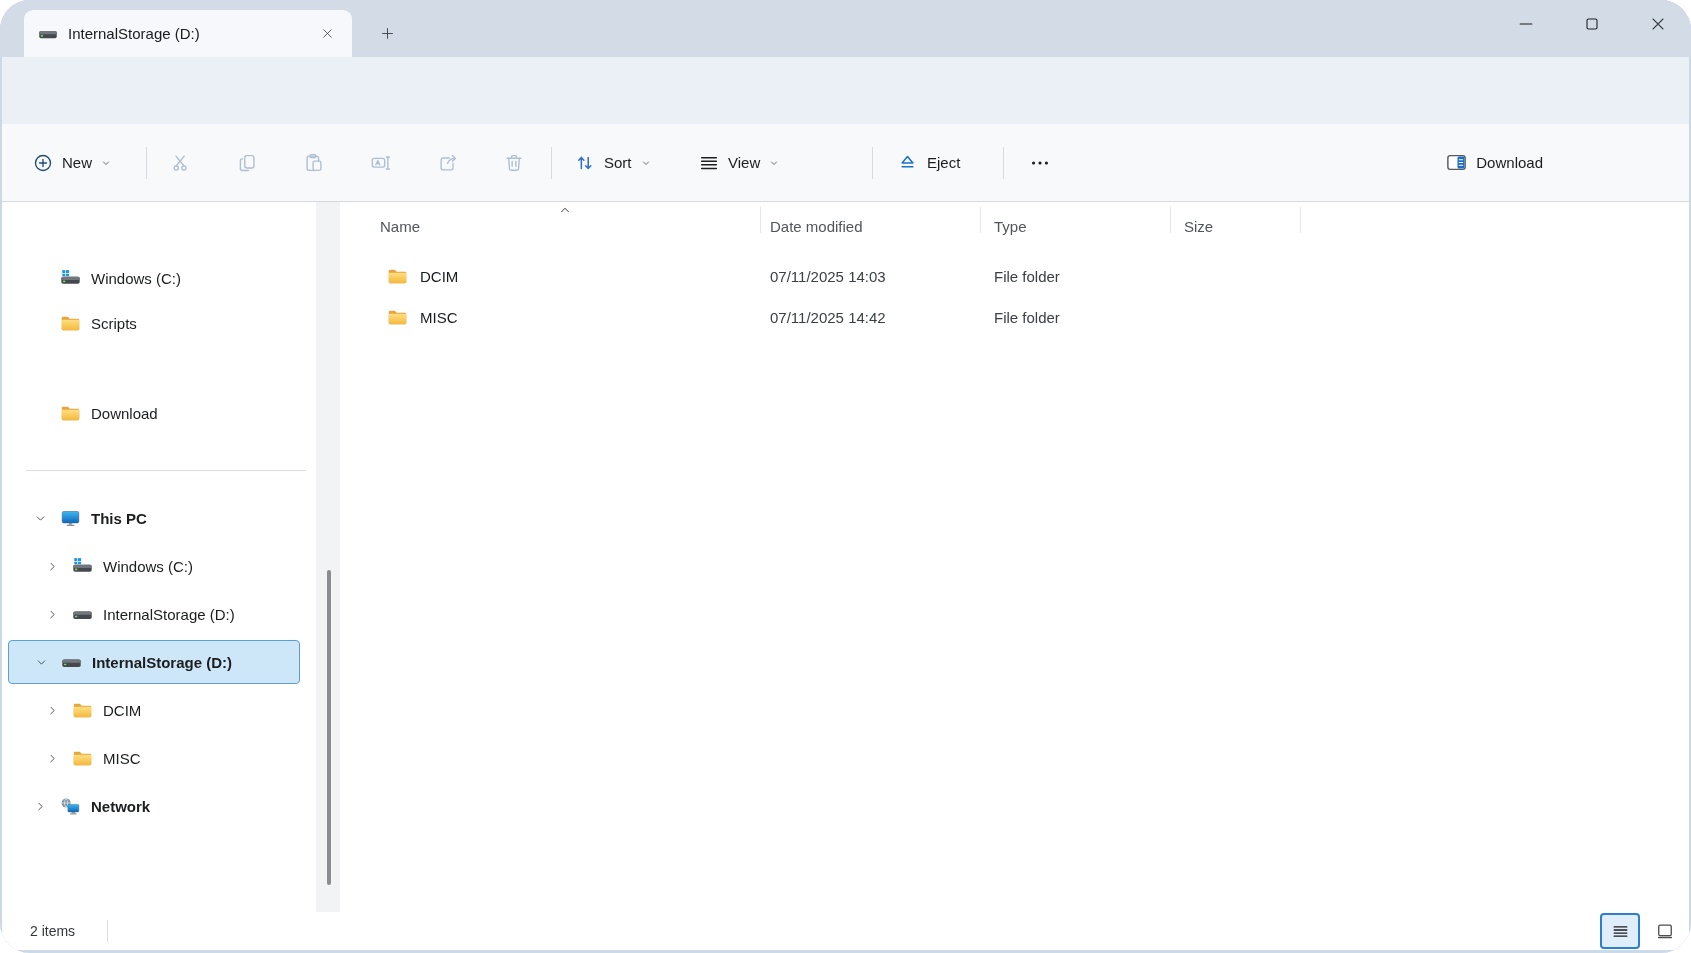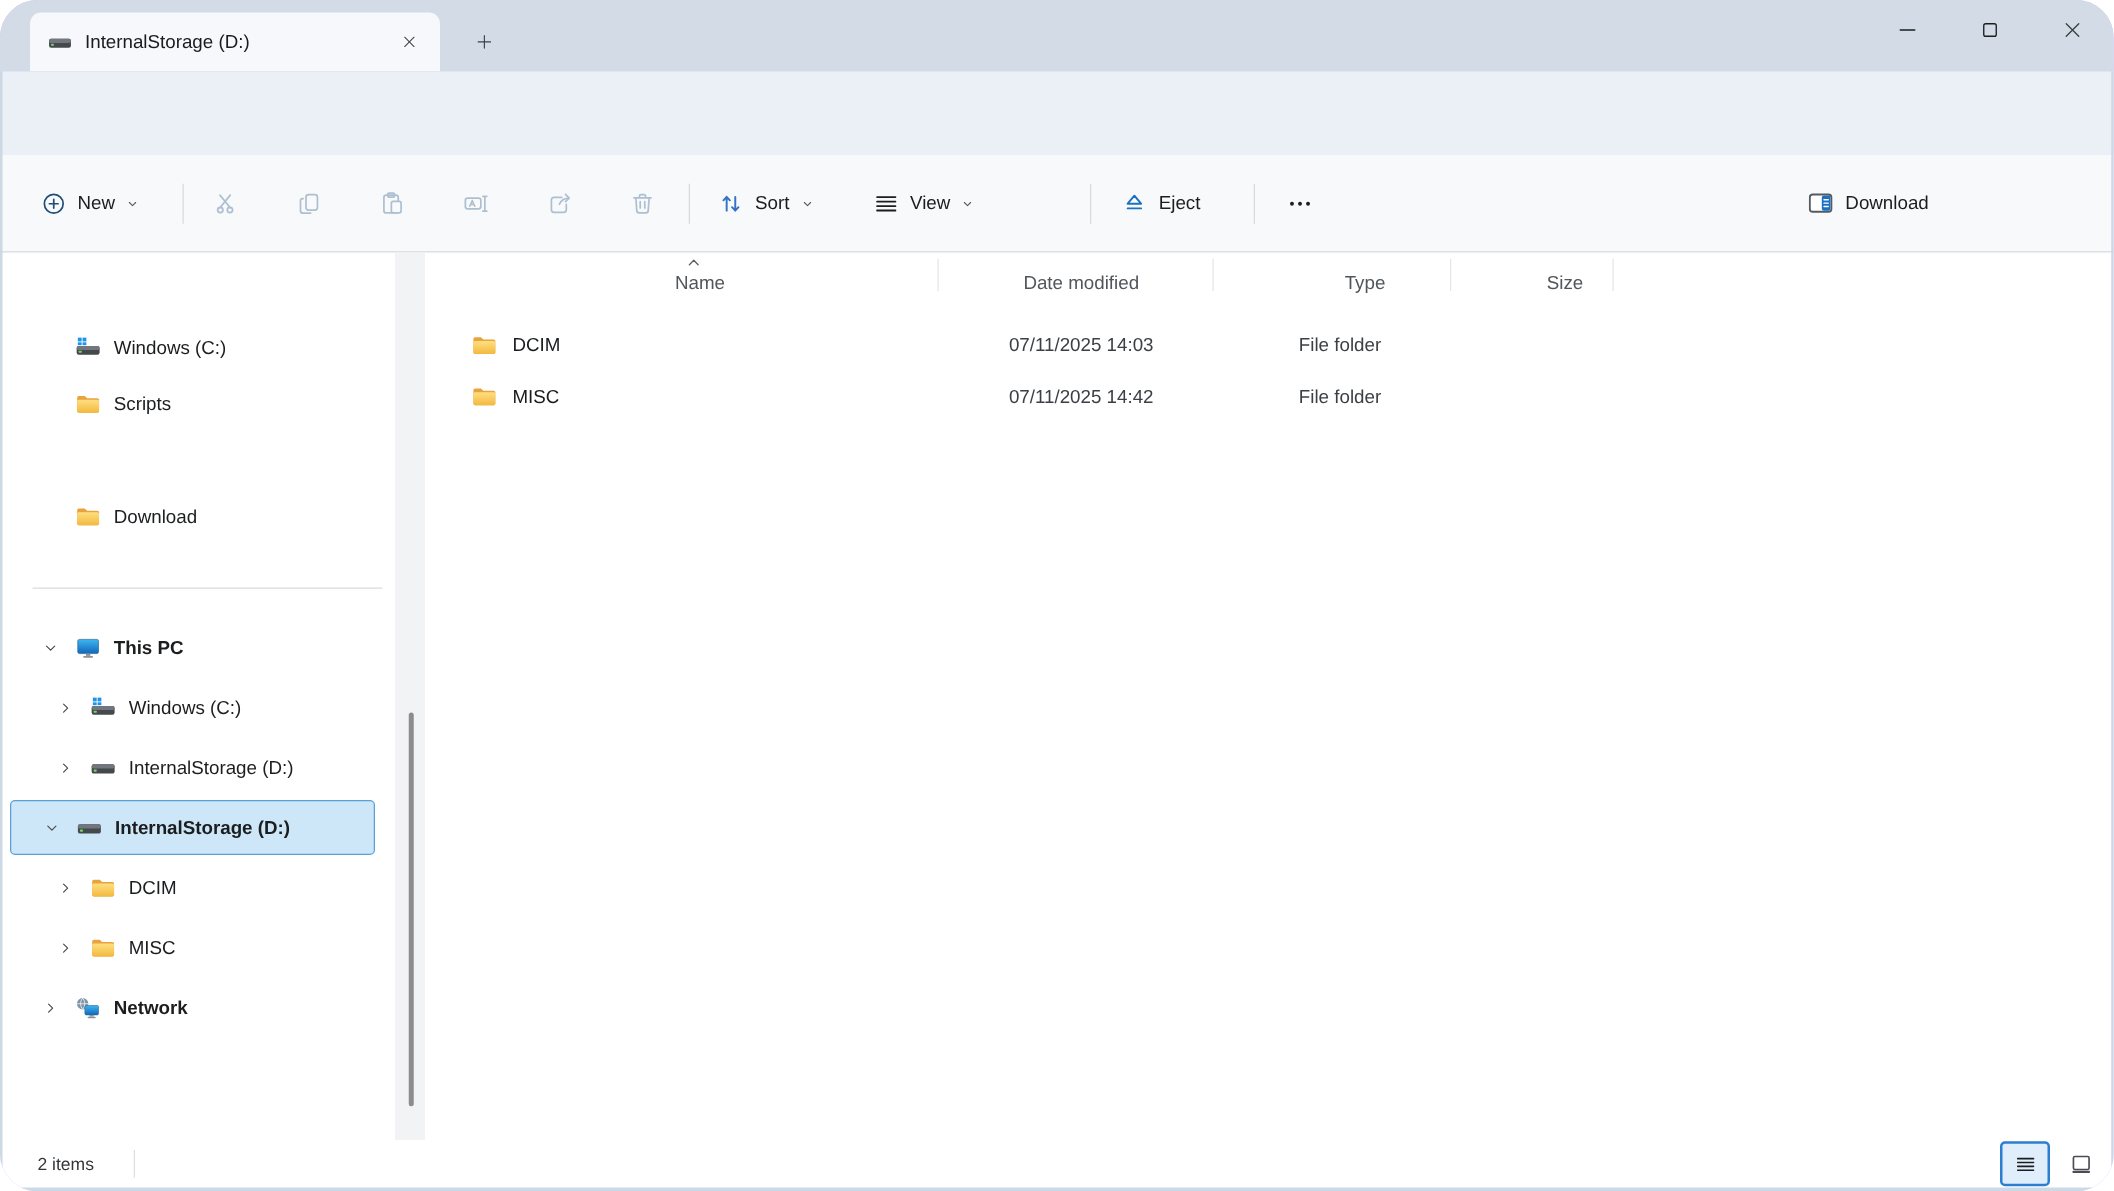--- a/index.html
+++ b/index.html
@@ -58,27 +58,27 @@
   .srow.selected { background:#cde7f8; border:1px solid #5b9fd8; height:44px; }
   .clip-label { max-width:176px; overflow:hidden; }
   .pin-glyph { position:absolute; right:8px; top:50%; transform:translateY(-50%); }
   .side-sep { position:absolute; left:26px; top:268px; width:280px; height:1px; background:#d9dcde; }
 
   
   .vtrack { position:absolute; left:316px; top:0; width:24px; height:710px; background:#f2f3f5; }
   .vthumb { position:absolute; left:11px; top:368px; width:4px; height:315px; background:#8a8d90; border-radius:2px; }
 
   
-  .filelist { position:absolute; left:332px; top:0; right:0; height:710px;text-align:center; }
+  .filelist { position:absolute; left:342px; top:0; right:0; height:710px; }
   .sort-caret { position:absolute; left:216px; top:1px; }
   .headers { position:absolute; left:0; top:6px; right:0; height:36px; display:flex; align-items:center; }
   .hcell { font-size:15px; color:#51565b; white-space:nowrap; }
   .h-name { width:418px; padding-left:38px; }
   .h-date { width:220px; padding-left:10px; }
-  .h-type { width:190px; padding-left:14px;margin-left:20px; }
+  .h-type { width:190px; padding-left:14px; }
   .h-size { width:130px; padding-left:14px; }
   .hsep { position:absolute; top:5px; width:1px; height:26px; background:#e4e6e8; }
   .frow { position:absolute; left:0; right:0; height:40px; display:flex; align-items:center; }
   .fcell { font-size:15px; white-space:nowrap; }
   .f-name { width:418px; display:flex; align-items:center; padding-left:45px; gap:12px; color:#191b1d; }
   .f-date { width:220px; padding-left:10px; color:#3c4045; }
   .f-type { width:190px; padding-left:14px; color:#3c4045; }
   .f-size { width:130px; padding-left:14px; color:#3c4045; }
 
   

